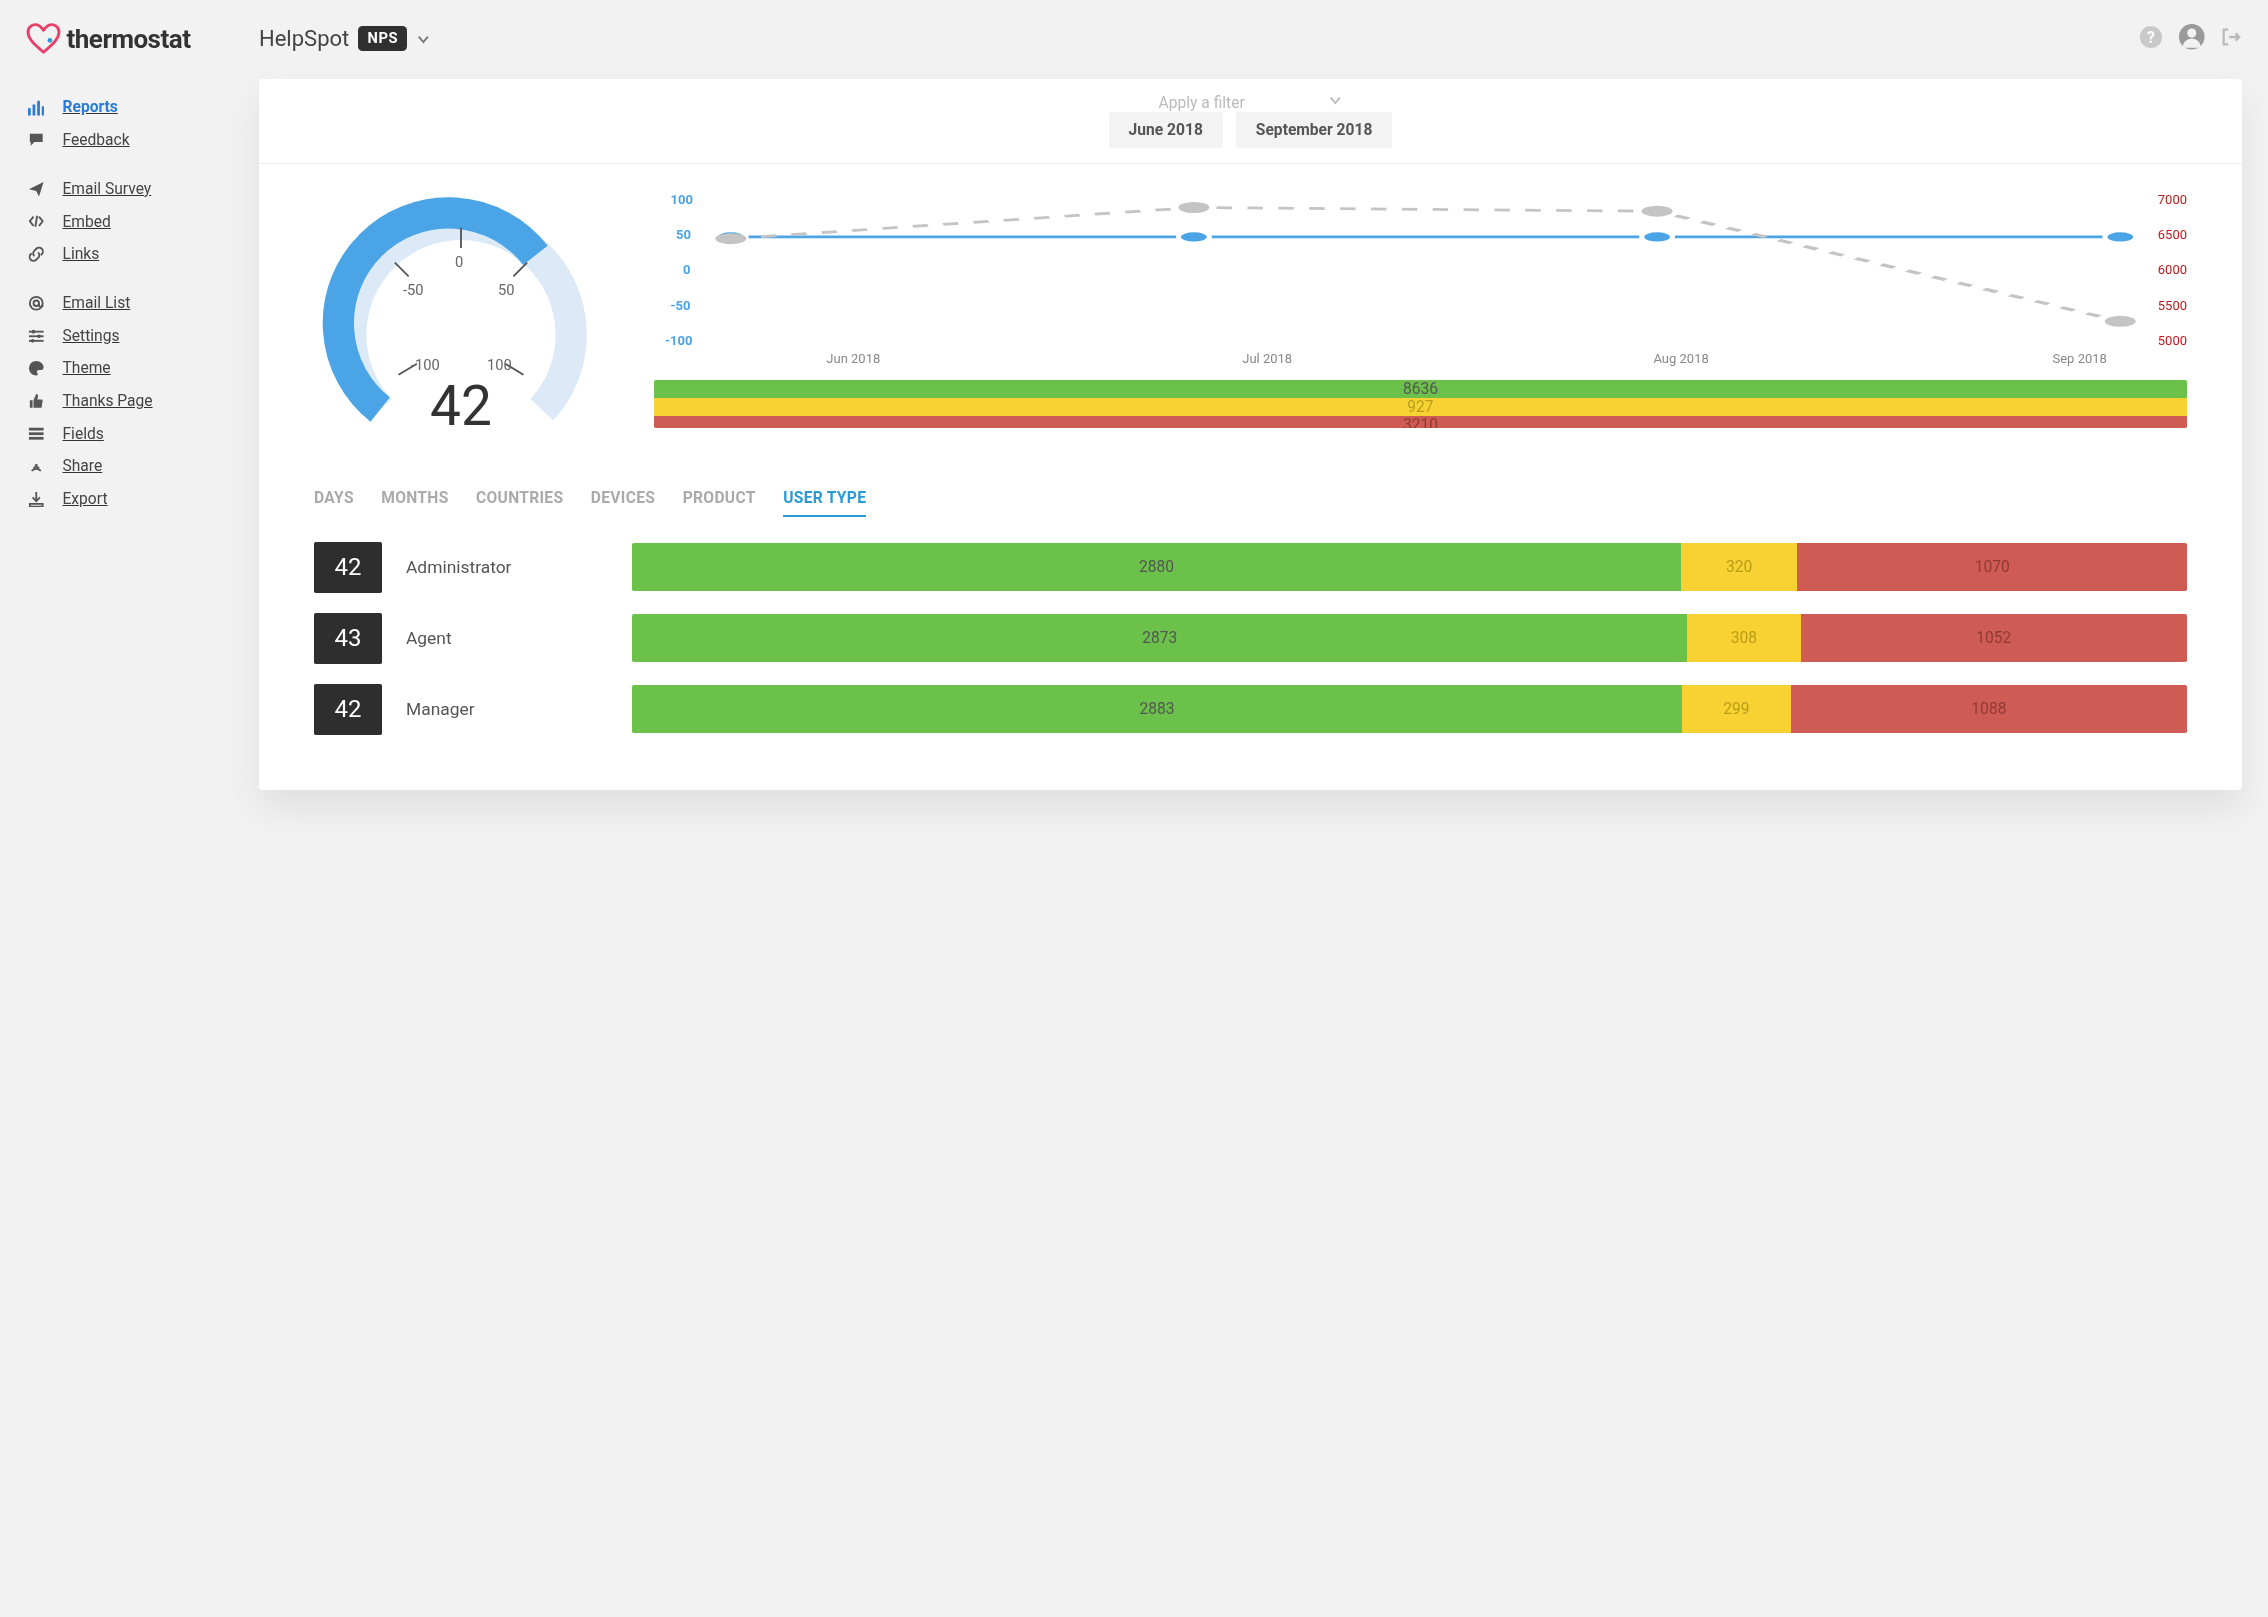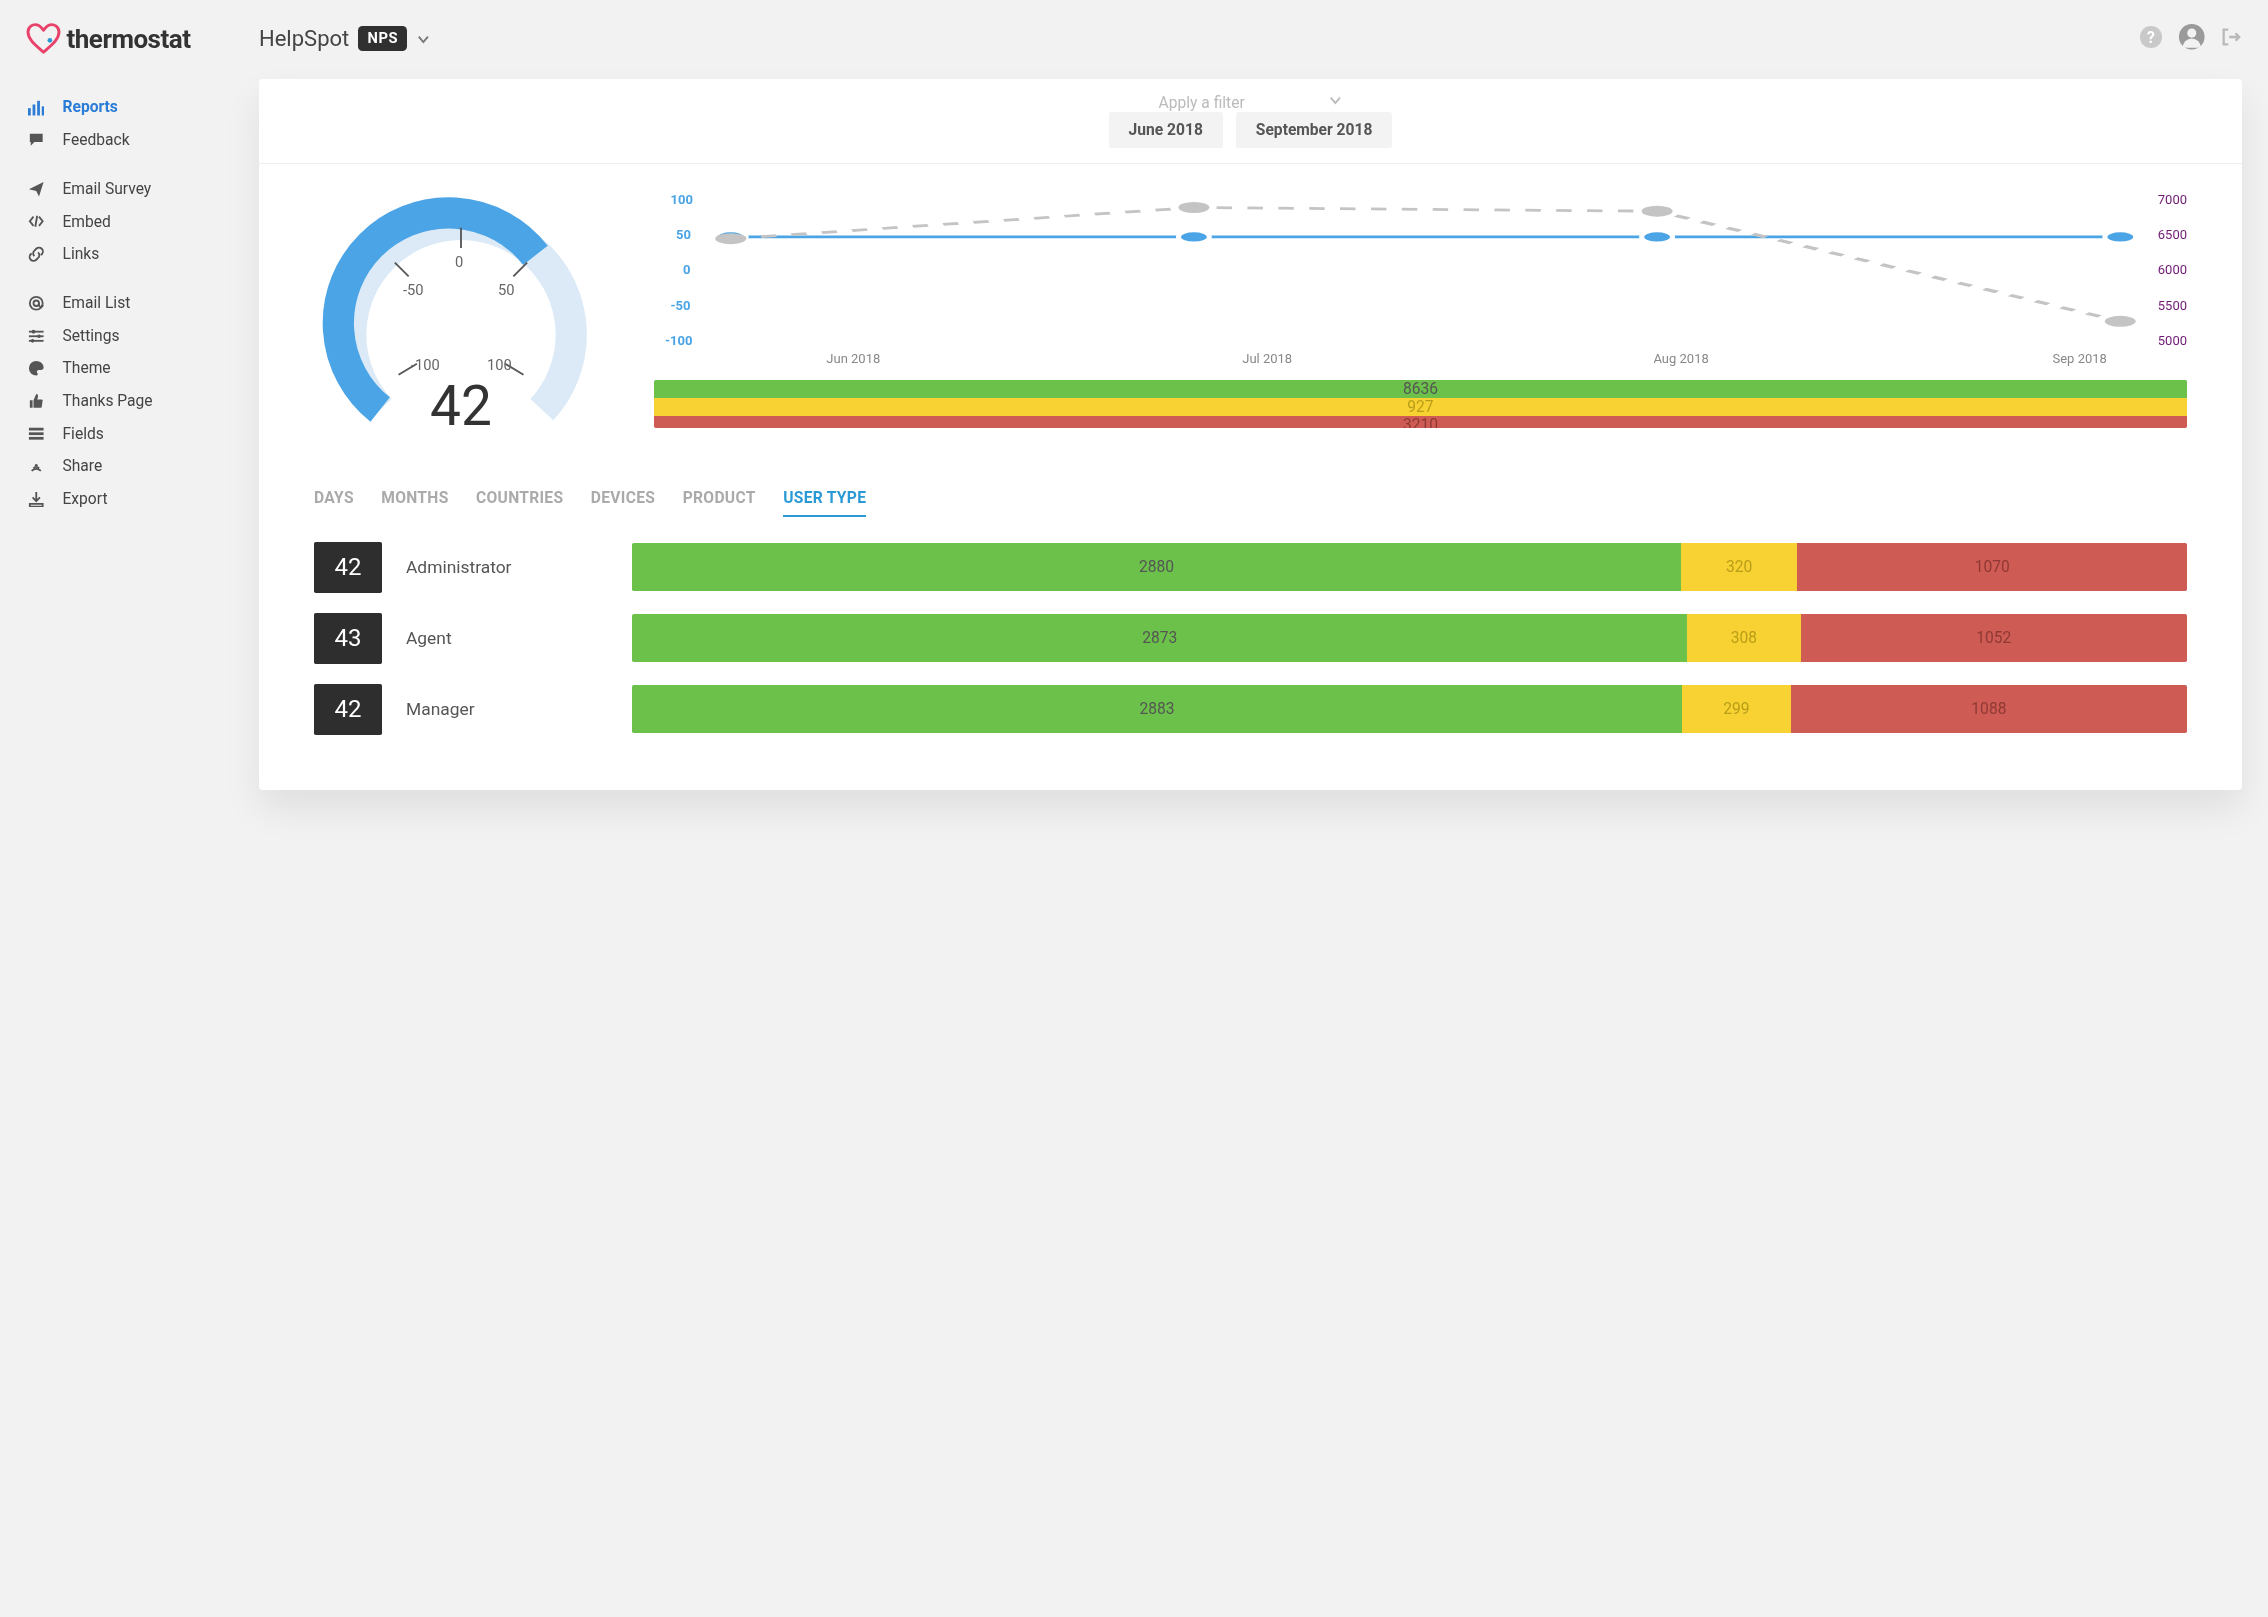--- a/index.html
+++ b/index.html
@@ -1,21 +1,21 @@
 <!DOCTYPE html>
 <html style="font-size:14.7px"><head>
 <meta charset="utf-8">
 <style>
 * { box-sizing: border-box; margin: 0; padding: 0; }
 body { font-family: -apple-system, BlinkMacSystemFont, "Segoe UI", Roboto, Helvetica, Arial, sans-serif; background: #f2f2f2; color: #333; }
 .app { display: flex; min-height: 100vh; padding: 23px 26px; gap: 22px; }
 .sidebar { width: 211px; flex-shrink: 0; }
 .logo { display: flex; align-items: center; gap: 5.5px; margin-bottom: 37px; }
 .logo-text { font-size: 26px; font-weight: 700; color: #333; letter-spacing: -0.5px; }
-.nav { list-style: none; }
+.nav { list-style: none; text-decoration: underline; }
 .nav li { display: flex; align-items: center; gap: 16.5px; padding: 7.3px 0; cursor: pointer; color: #444; font-size: 15.6px; }
 .nav li.active { color: #2a7cd6; font-weight: 700; }
 .nav li.active .nav-icon { color: #2a7cd6; }
 .nav-icon { width: 20px; display: inline-flex; justify-content: center; color: #555; }
 .nav-sep { height: 16.5px; }
 .main { flex: 1; min-width: 0; }
 .topbar { display: flex; align-items: center; justify-content: space-between; margin-bottom: 24px; }
 .crumb { display: flex; gap: 9.2px; font-size: 22px; color: #444; }
 .badge { background: #303030; color: #fff; font-weight: 700; font-size: 14.7px; padding: 2.8px 9.2px; border-radius: 4.6px; letter-spacing: 0.5px; }
 .crumb-chev { color: #777; }
@@ -24,21 +24,21 @@
 .card-head { display: flex; align-items: center; justify-content: space-between; padding: 14.7px 55px; border-bottom: 0.9px solid #eee; flex-direction: column; }
 .filter { display: flex; align-items: center; gap: 83px; color: #bbb; font-size: 15.6px; cursor: pointer; }
 .dates { display: flex; gap: 13px; }
 .date-pill { background: #f3f3f3; padding: 9.2px 20px; border-radius: 2.8px; font-size: 15.6px; font-weight: 700; color: #555; cursor: pointer; }
 .card-body { padding: 27.5px 55px 55px; }
 .top-row { display: flex; gap: 46px; align-items: flex-start; }
 .gauge-wrap { width: 294px; flex-shrink: 0; position: relative; }
 .gauge-score { position: absolute; left: 50%; transform: translateX(-50%); bottom: 5.5px; font-size: 55px; font-weight: 400; color: #333; }
 .right-col { flex: 1; min-width: 0; }
 .linechart { position: relative; height: 156px; }
-.lc-ylabel, .lc-y2label { position: absolute; font-size: 13px; color: #701a75; transform: translateY(-50%); }
+.lc-ylabel, .lc-y2label { position: absolute; font-size: 13px; color: #b91c1c; transform: translateY(-50%); }
 .lc-ylabel.blue { color: #4aa4e6; font-weight: 700; }
 .lc-xlabel { position: absolute; bottom: -18.4px; font-size: 13px; color: #888; transform: translateX(-50%); }
 .stacked { display: flex; height: 48px; margin-top: 33px; border-radius: 1.8px; overflow: hidden; flex-direction: column; }
 .seg { display: flex; align-items: center; justify-content: center; font-size: 15.6px; color: #555; }
 .seg.green { background: #6bc14a; }
 .seg.yellow { background: #f8d133; color: #b89e18; }
 .seg.red { background: #cc534b; color: #fff; opacity: 0.95; }
 .seg.red span { color: #8a2f2a; }
 .total { color: #aaa; font-size: 13px; margin-top: 7.3px; }
 .tabs { display: flex; gap: 27.5px; margin-top: 46px; border-bottom: 0.9px solid transparent; }

